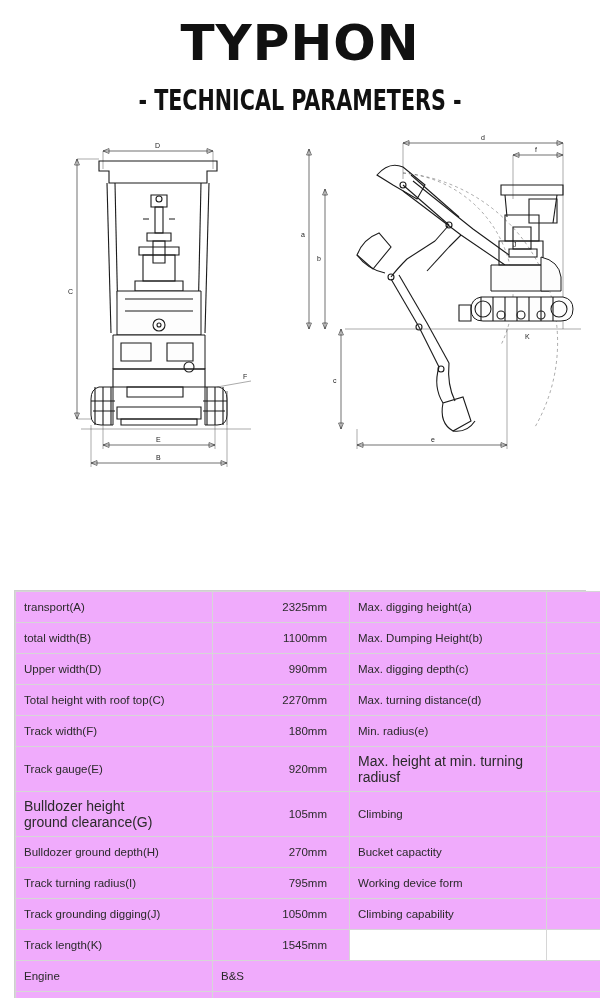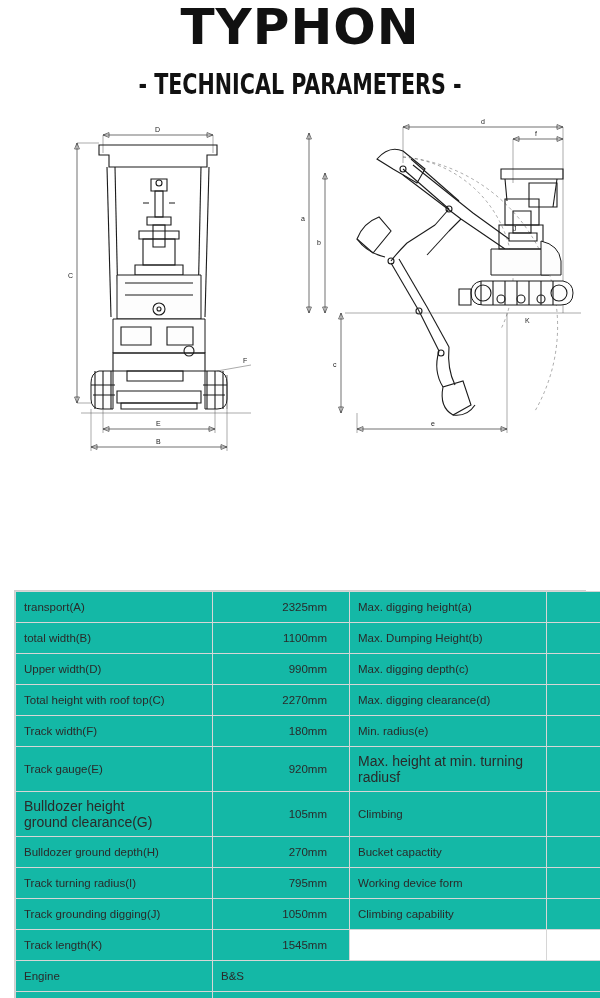--- a/index.html
+++ b/index.html
@@ -17,21 +17,21 @@
   }
   .page {
     width: 600px;
     height: 998px;
     position: relative;
     background: #fff;
   }
   
   .title-block {
     text-align: center;
-    padding-top: 0;
+    padding-top: 16px;
   }
   .title-line {
     font-family: "DejaVu Sans", sans-serif;
     font-weight: bold;
     font-size: 50px;
     letter-spacing: 1px;
     line-height: 1.08;
     color: #111;
   }
   .subtitle {
@@ -79,21 +79,21 @@
     width: 100%;
     table-layout: fixed;
   }
   td {
     border: 1px solid #d6d6d6;
     font-size: 11.5px;
     color: #2a2a2a;
     padding: 6px 8px;
     height: 18px;
     vertical-align: middle;
-    background: #14b8a6;
+    background: #f0abfc;
   }
   td.label-l { width: 180px; text-align: left; }
   td.val-l   { width: 106px; text-align: right; padding-right: 22px; }
   td.label-r { width: 180px; text-align: left; }
   td.val-r   { width: 106px; text-align: right; padding-right: 10px; }
   td.small { font-size: 14px; line-height: 1.15; }
   td.empty { background: #fff; }
   .wide-val { text-align: left; padding-left: 8px; }
 </style>
 </head>
@@ -309,21 +309,21 @@
         </tr>
         <tr>
           <td class="label-l">Upper width(D)</td>
           <td class="val-l">990mm</td>
           <td class="label-r">Max. digging depth(c)</td>
           <td class="val-r">1710mm</td>
         </tr>
         <tr>
           <td class="label-l">Total height with roof top(C)</td>
           <td class="val-l">2270mm</td>
-          <td class="label-r">Max. digging clearance(d)</td>
+          <td class="label-r">Max. turning distance(d)</td>
           <td class="val-r">2910mm</td>
         </tr>
         <tr>
           <td class="label-l">Track width(F)</td>
           <td class="val-l">180mm</td>
           <td class="label-r">Min. radius(e)</td>
           <td class="val-r">1530mm</td>
         </tr>
         <tr>
           <td class="label-l">Track gauge(E)</td>

